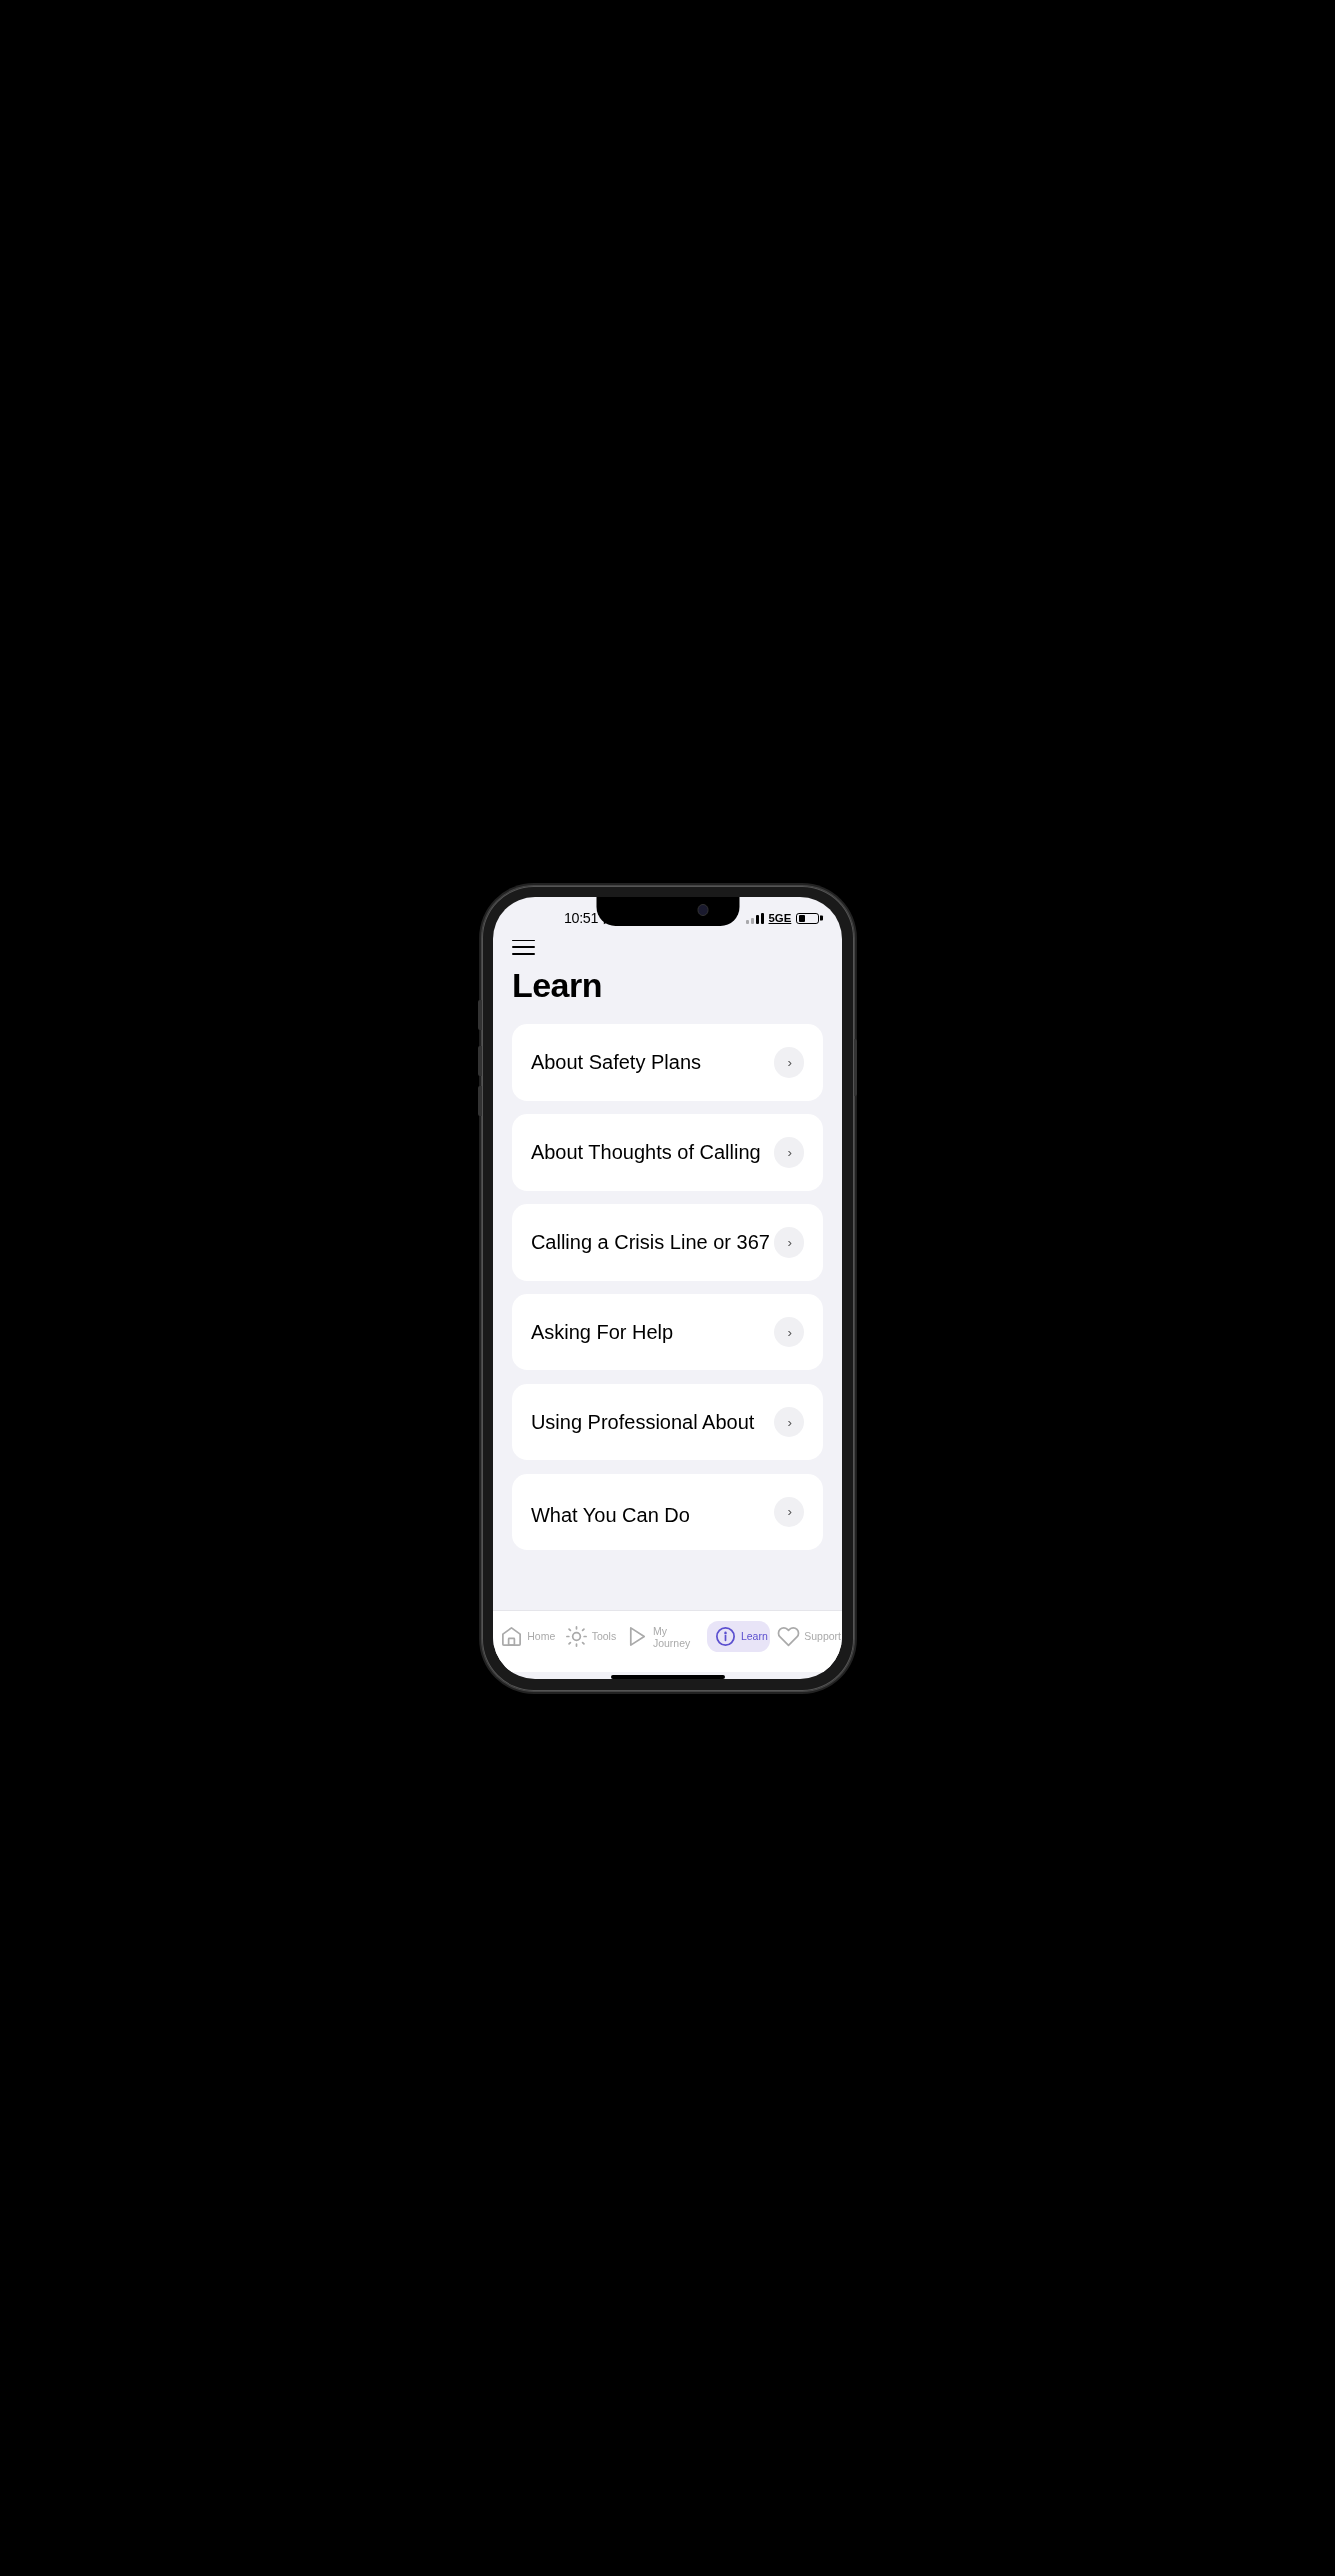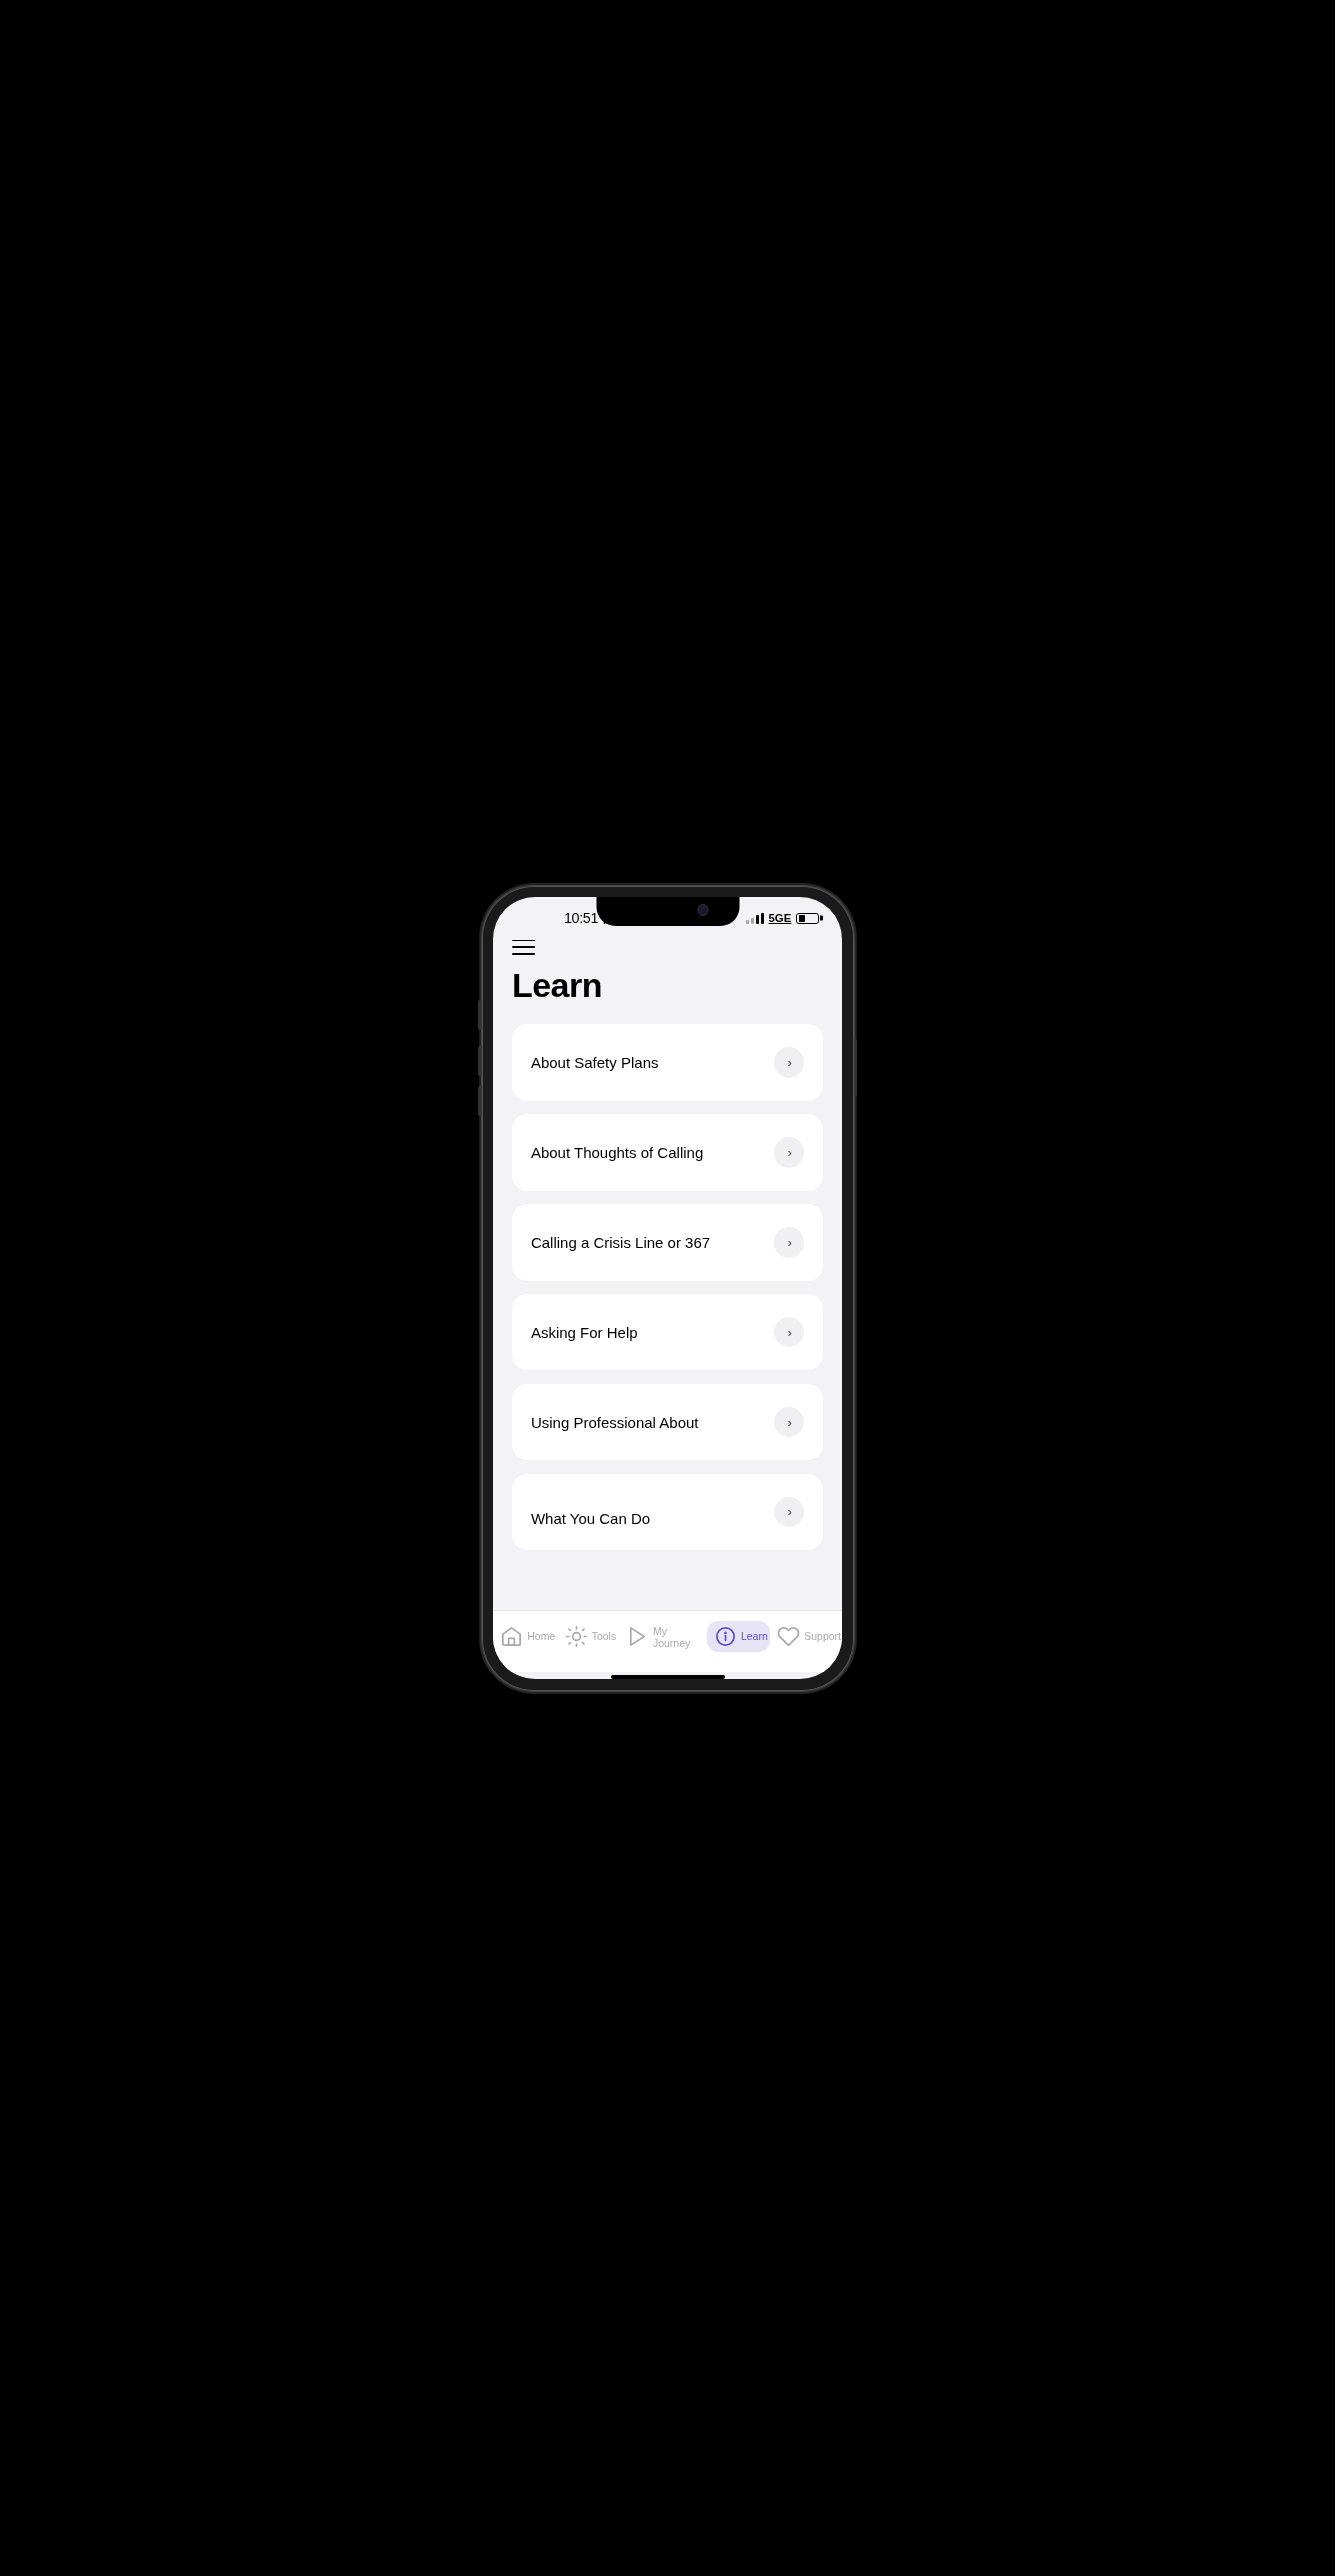--- a/index.html
+++ b/index.html
@@ -206,21 +206,21 @@
       border-radius: 15.3px;
       padding: 23px 19px;
       margin-bottom: 13.4px;
       display: flex;
       justify-content: space-between;
       align-items: center;
       cursor: pointer;
     }
 
     .list-item-text {
-      font-size: 15px;
+      font-size: 20px;
       font-weight: 500;
       color: #000;
     }
 
     .chevron-circle {
       width: 30.5px;
       height: 30.5px;
       background: #f0f0f3;
       border-radius: 50%;
       display: flex;

